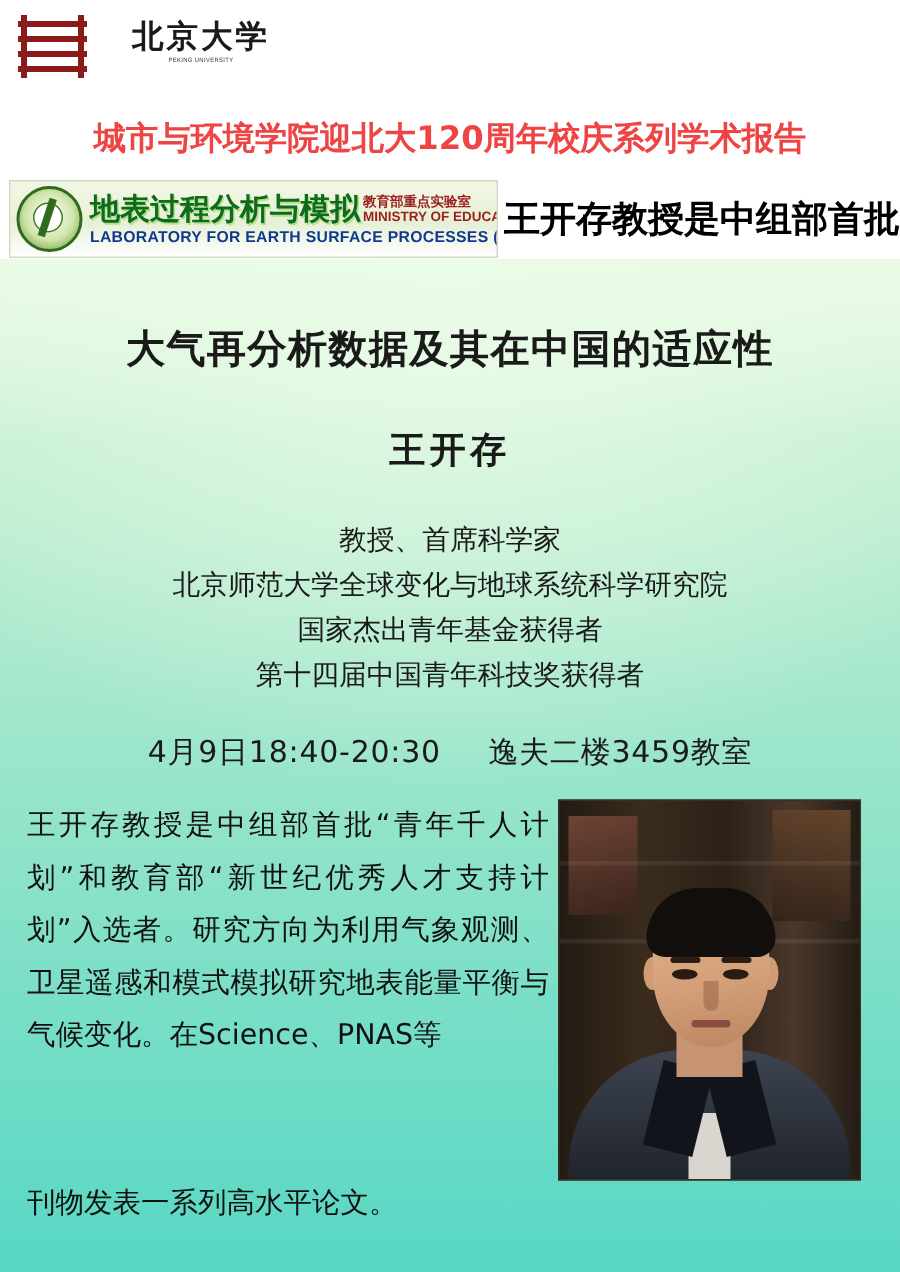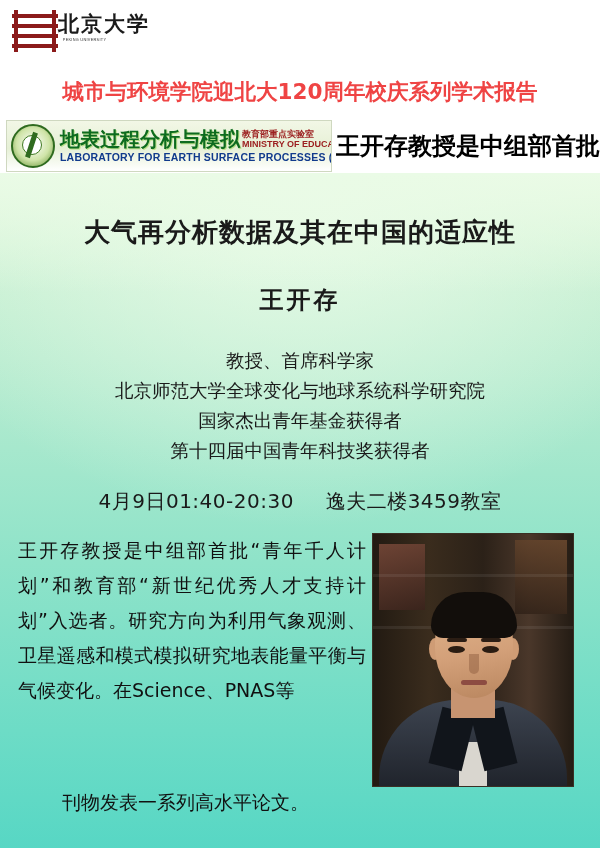--- a/index.html
+++ b/index.html
@@ -49,23 +49,24 @@
     top: 2px;
     width: 4px;
     height: 42px;
     background: #8b1a1a;
   }
   .pku-seal .side.left { left: 2px; }
   .pku-seal .side.right { right: 2px; }
 
   .pku-wordmark {
     position: absolute;
-    left: 58px;
+    left: 74px;
     top: 12px;
     width: 120px;
+    text-align: center;
   }
   .pku-wordmark .cn {
     font-family: "DejaVu Serif", serif;
     font-size: 21px;
     font-weight: bold;
     color: #1a1a1a;
     letter-spacing: 2px;
     line-height: 24px;
   }
   .pku-wordmark .en {
@@ -375,21 +376,20 @@
     left: 88px; top: 146px;
     width: 26px; height: 5px;
     border-radius: 3px;
     background: #8d4c42;
   }
 
   .bio-tail {
     position: relative;
     padding: 0 18px;
     margin-top: -2px;
-    margin-left: 44px;
   }
   .bio-tail div {
     font-family: "DejaVu Sans", sans-serif;
     font-size: 19px;
     line-height: 35px;
     color: #111111;
   }
 </style>
 </head>
 <body>
@@ -433,21 +433,21 @@
     <div class="speaker-name">王开存</div>
 
     <div class="affiliation">
       <div>教授、首席科学家</div>
       <div>北京师范大学全球变化与地球系统科学研究院</div>
       <div>国家杰出青年基金获得者</div>
       <div>第十四届中国青年科技奖获得者</div>
     </div>
 
     <div class="event-line">
-      <span>4月9日01:40-20:30</span>
+      <span>4月9日18:40-20:30</span>
       <span class="gap"></span>
       <span>逸夫二楼3459教室</span>
     </div>
 
     <div class="bio-row">
       <div class="bio-text">王开存教授是中组部首批“青年千人计划”和教育部“新世纪优秀人才支持计划”入选者。研究方向为利用气象观测、卫星遥感和模式模拟研究地表能量平衡与气候变化。在Science、PNAS等</div>
       <div class="photo-frame">
         <div class="bg"></div>
         <div class="poster-left"></div>
         <div class="poster-right"></div>

